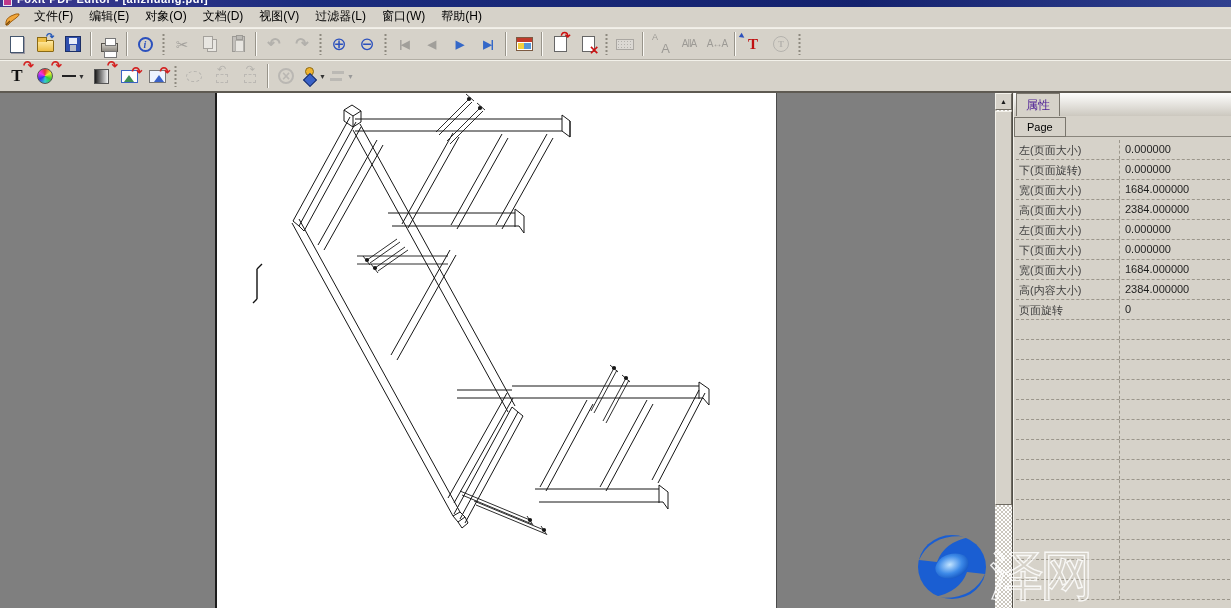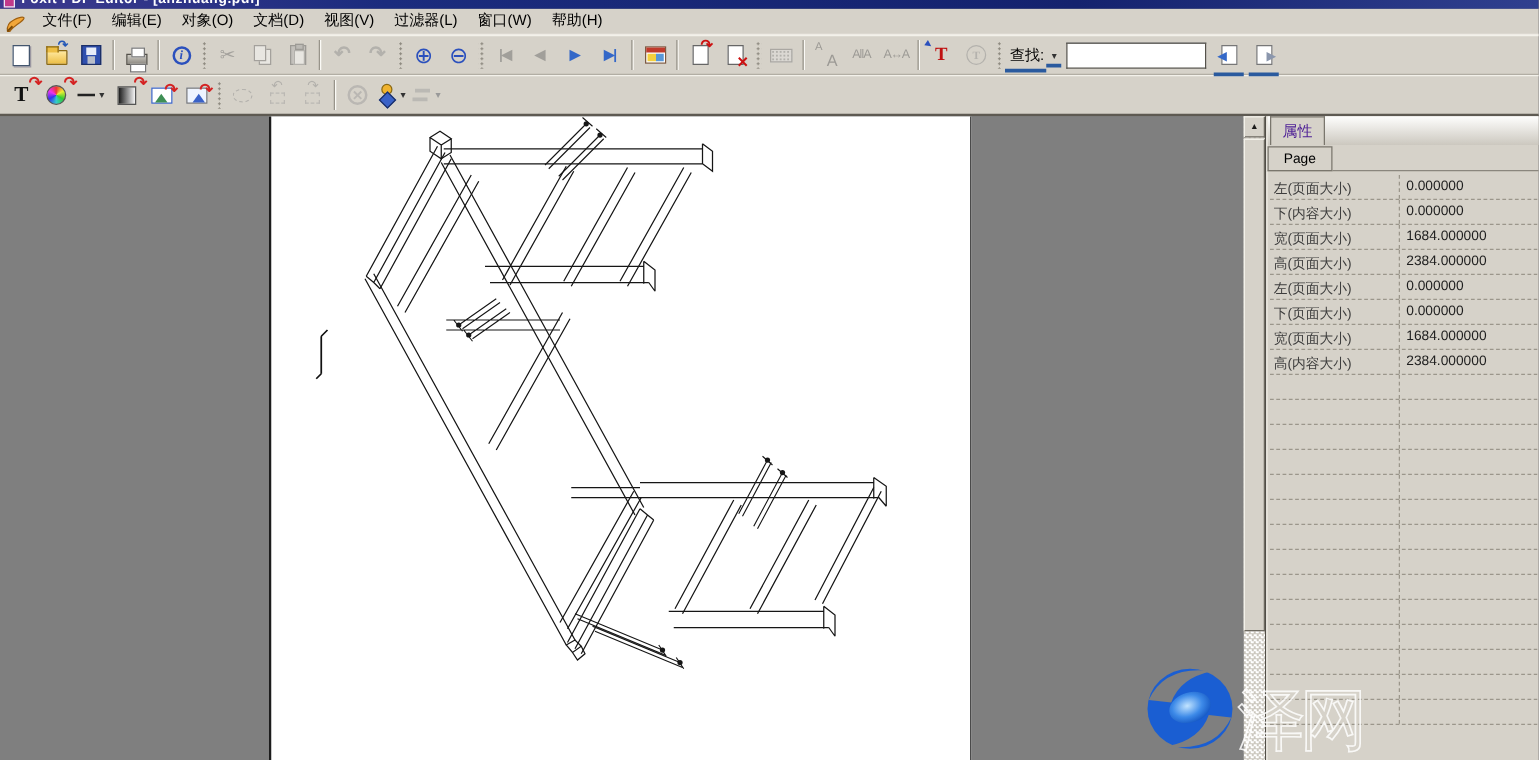--- a/index.html
+++ b/index.html
@@ -241,31 +241,20 @@
       </button>
       <div class="tb-sep"></div>
       <button class="tb-btn">
         <span class="ic" data-icon="insert-text"></span>
       </button>
       <button class="tb-btn disabled">
         <span class="ic" data-icon="rotate-text"></span>
       </button>
       <div class="tb-handle"></div>
     </div>
-  <div class="find-group">
-    <span class="find-label ul">查找:</span>
-    <span class="find-dd ul"></span>
-    <input class="find-input" value="" style="">
-    <button class="tb-btn ul">
-        <span class="ic" data-icon="find-prev"></span>
-      </button>
-    <button class="tb-btn ul">
-        <span class="ic" data-icon="find-next"></span>
-      </button>
-  </div>
 </div>
 
 <div class="toolbar last">
   <div class="tb-items" id="tb2">
       <button class="tb-btn">
         <span class="ic redarr" data-icon="edit-text"></span>
       </button>
       <button class="tb-btn">
         <span class="ic redarr" data-icon="edit-color"></span>
       </button>
@@ -368,21 +357,21 @@
     <div class="tab-row">
       <span class="tab-page">Page</span>
     </div>
     <div class="grid">
       <div id="prop-rows" style="display:flex;flex-direction:column;flex:1;overflow:hidden">
           <div class="prow">
             <div class="pname">左(页面大小)</div>
             <div class="pval">0.000000</div>
           </div>
           <div class="prow">
-            <div class="pname">下(内容大小)</div>
+            <div class="pname">下(页面旋转)</div>
             <div class="pval">0.000000</div>
           </div>
           <div class="prow">
             <div class="pname">宽(页面大小)</div>
             <div class="pval">1684.000000</div>
           </div>
           <div class="prow">
             <div class="pname">高(页面大小)</div>
             <div class="pval">2384.000000</div>
           </div>
@@ -394,20 +383,24 @@
             <div class="pname">下(页面大小)</div>
             <div class="pval">0.000000</div>
           </div>
           <div class="prow">
             <div class="pname">宽(页面大小)</div>
             <div class="pval">1684.000000</div>
           </div>
           <div class="prow">
             <div class="pname">高(内容大小)</div>
             <div class="pval">2384.000000</div>
+          </div>
+          <div class="prow">
+            <div class="pname">页面旋转</div>
+            <div class="pval">0</div>
           </div>
           <div class="prow">
             <div class="pname"></div>
             <div class="pval"></div>
           </div>
           <div class="prow">
             <div class="pname"></div>
             <div class="pval"></div>
           </div>
           <div class="prow">

